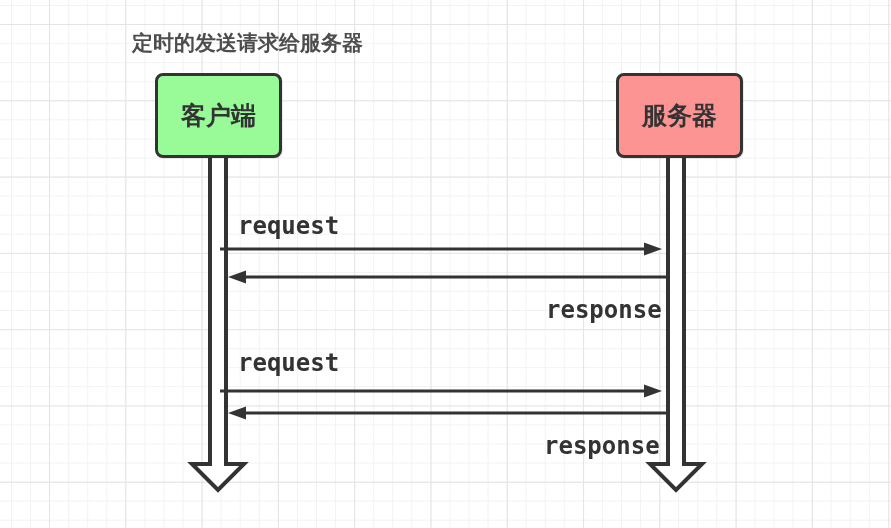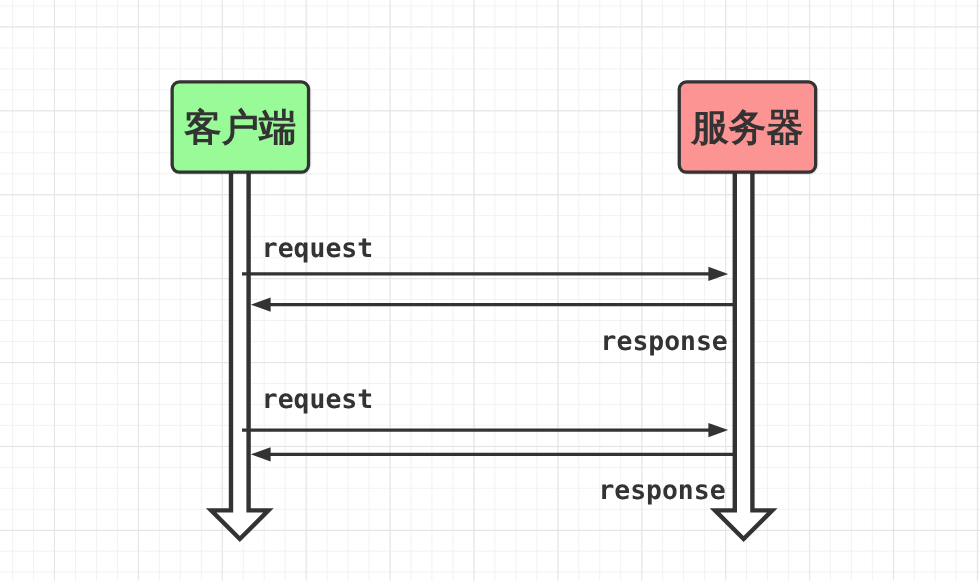--- a/index.html
+++ b/index.html
@@ -44,21 +44,21 @@
   .actor {
     position: absolute;
     top: 73px;
     width: 127px;
     height: 85px;
     border: 3px solid #333333;
     border-radius: 8px;
     display: flex;
     align-items: center;
     justify-content: center;
-    font-size: 34px;
+    font-size: 25px;
     font-weight: 700;
     color: #333333;
     box-shadow: 1px 1px 0 rgba(0,0,0,0.08);
   }
   .actor-client { left: 155px; }
   .actor-server { left: 616px; }
 
   .msg-label {
     position: absolute;
     font-family: "DejaVu Sans Mono", "Liberation Mono", monospace;
@@ -97,20 +97,21 @@
       <line class="msgline" x1="220" y1="391" x2="646" y2="391"></line>
       <polygon class="msghead" points="662,391 644,384.5 644,397.5"></polygon>
     </g>
 
     <g>
       <line class="msgline" x1="669" y1="413" x2="244" y2="413"></line>
       <polygon class="msghead" points="228,413 246,406.5 246,419.5"></polygon>
     </g>
   </svg>
 
+  <div class="note note-left">定时的发送请求给服务器</div>
 
   <div class="actor actor-client" style="background-color: rgb(152, 251, 152);">
     <span>客户端</span>
   </div>
   <div class="actor actor-server" style="background-color: rgb(253, 148, 148);">
     <span>服务器</span>
   </div>
 
   <div class="msg-label lbl-request-1">request</div>
   <div class="msg-label lbl-response-1">response</div>

